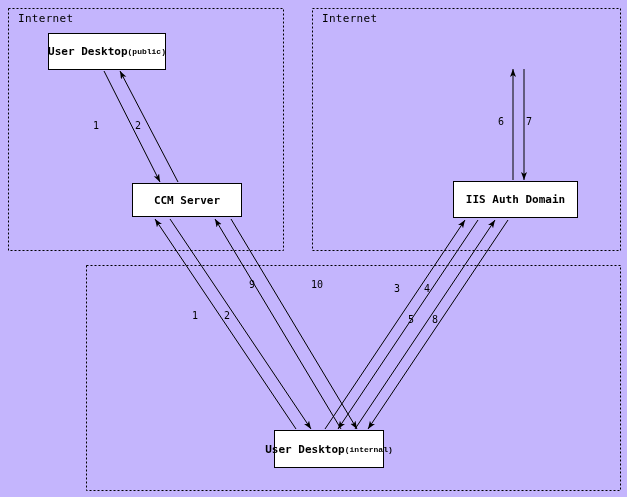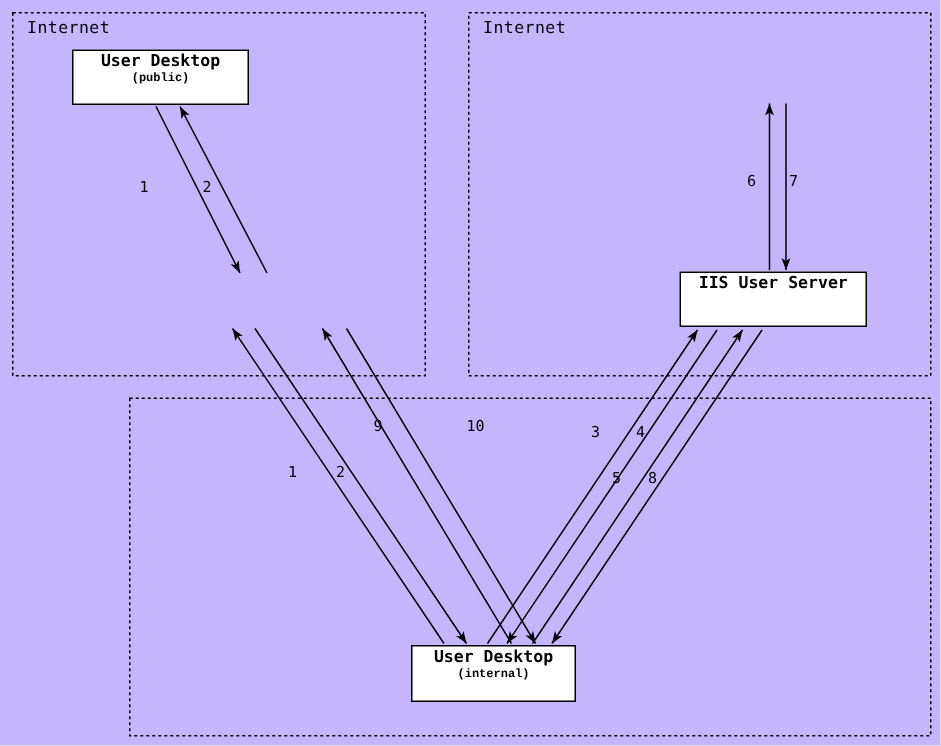--- a/index.html
+++ b/index.html
@@ -31,22 +31,23 @@
     color: #000;
     letter-spacing: 0.3px;
     white-space: nowrap;
   }
   .node-box {
     position: absolute;
     border: 1px solid #000;
     background: #ffffff;
     box-sizing: border-box;
     display: flex;
-    flex-direction: column;
+    flex-direction: row;
     align-items: center;
+    justify-content: center;
     z-index: 5;
   }
   .node-title {
     font-family: "DejaVu Sans Mono", "Liberation Mono", monospace;
     font-size: 11px;
     font-weight: bold;
     color: #000;
     white-space: nowrap;
     line-height: 13px;
   }
@@ -111,24 +112,27 @@
   </svg>
 
   <div class="zone-label" style="left:18px; top:12px;">Internet</div>
   <div class="zone-label" style="left:322px; top:12px;">Internet</div>
 
   <div class="node-box" style="left:48px; top:33px; width:118px; height:37px;">
     <div class="node-title">User Desktop</div>
     <div class="node-sub">(public)</div>
   </div>
 
+  <div class="node-box" style="left:132px; top:183px; width:110px; height:34px;">
+    <div class="node-title">CCM Server</div>
+  </div>
 
 
   <div class="node-box" style="left:453px; top:181px; width:125px; height:37px;">
-    <div class="node-title">IIS User Server</div>
+    <div class="node-title">IIS Auth Domain</div>
   </div>
 
   <div class="node-box" style="left:274px; top:430px; width:110px; height:38px;">
     <div class="node-title">User Desktop</div>
     <div class="node-sub">(internal)</div>
   </div>
 
   <div class="edge-label" style="left:93px; top:120px;">1</div>
   <div class="edge-label" style="left:135px; top:120px;">2</div>
   <div class="edge-label" style="left:498px; top:116px;">6</div>

